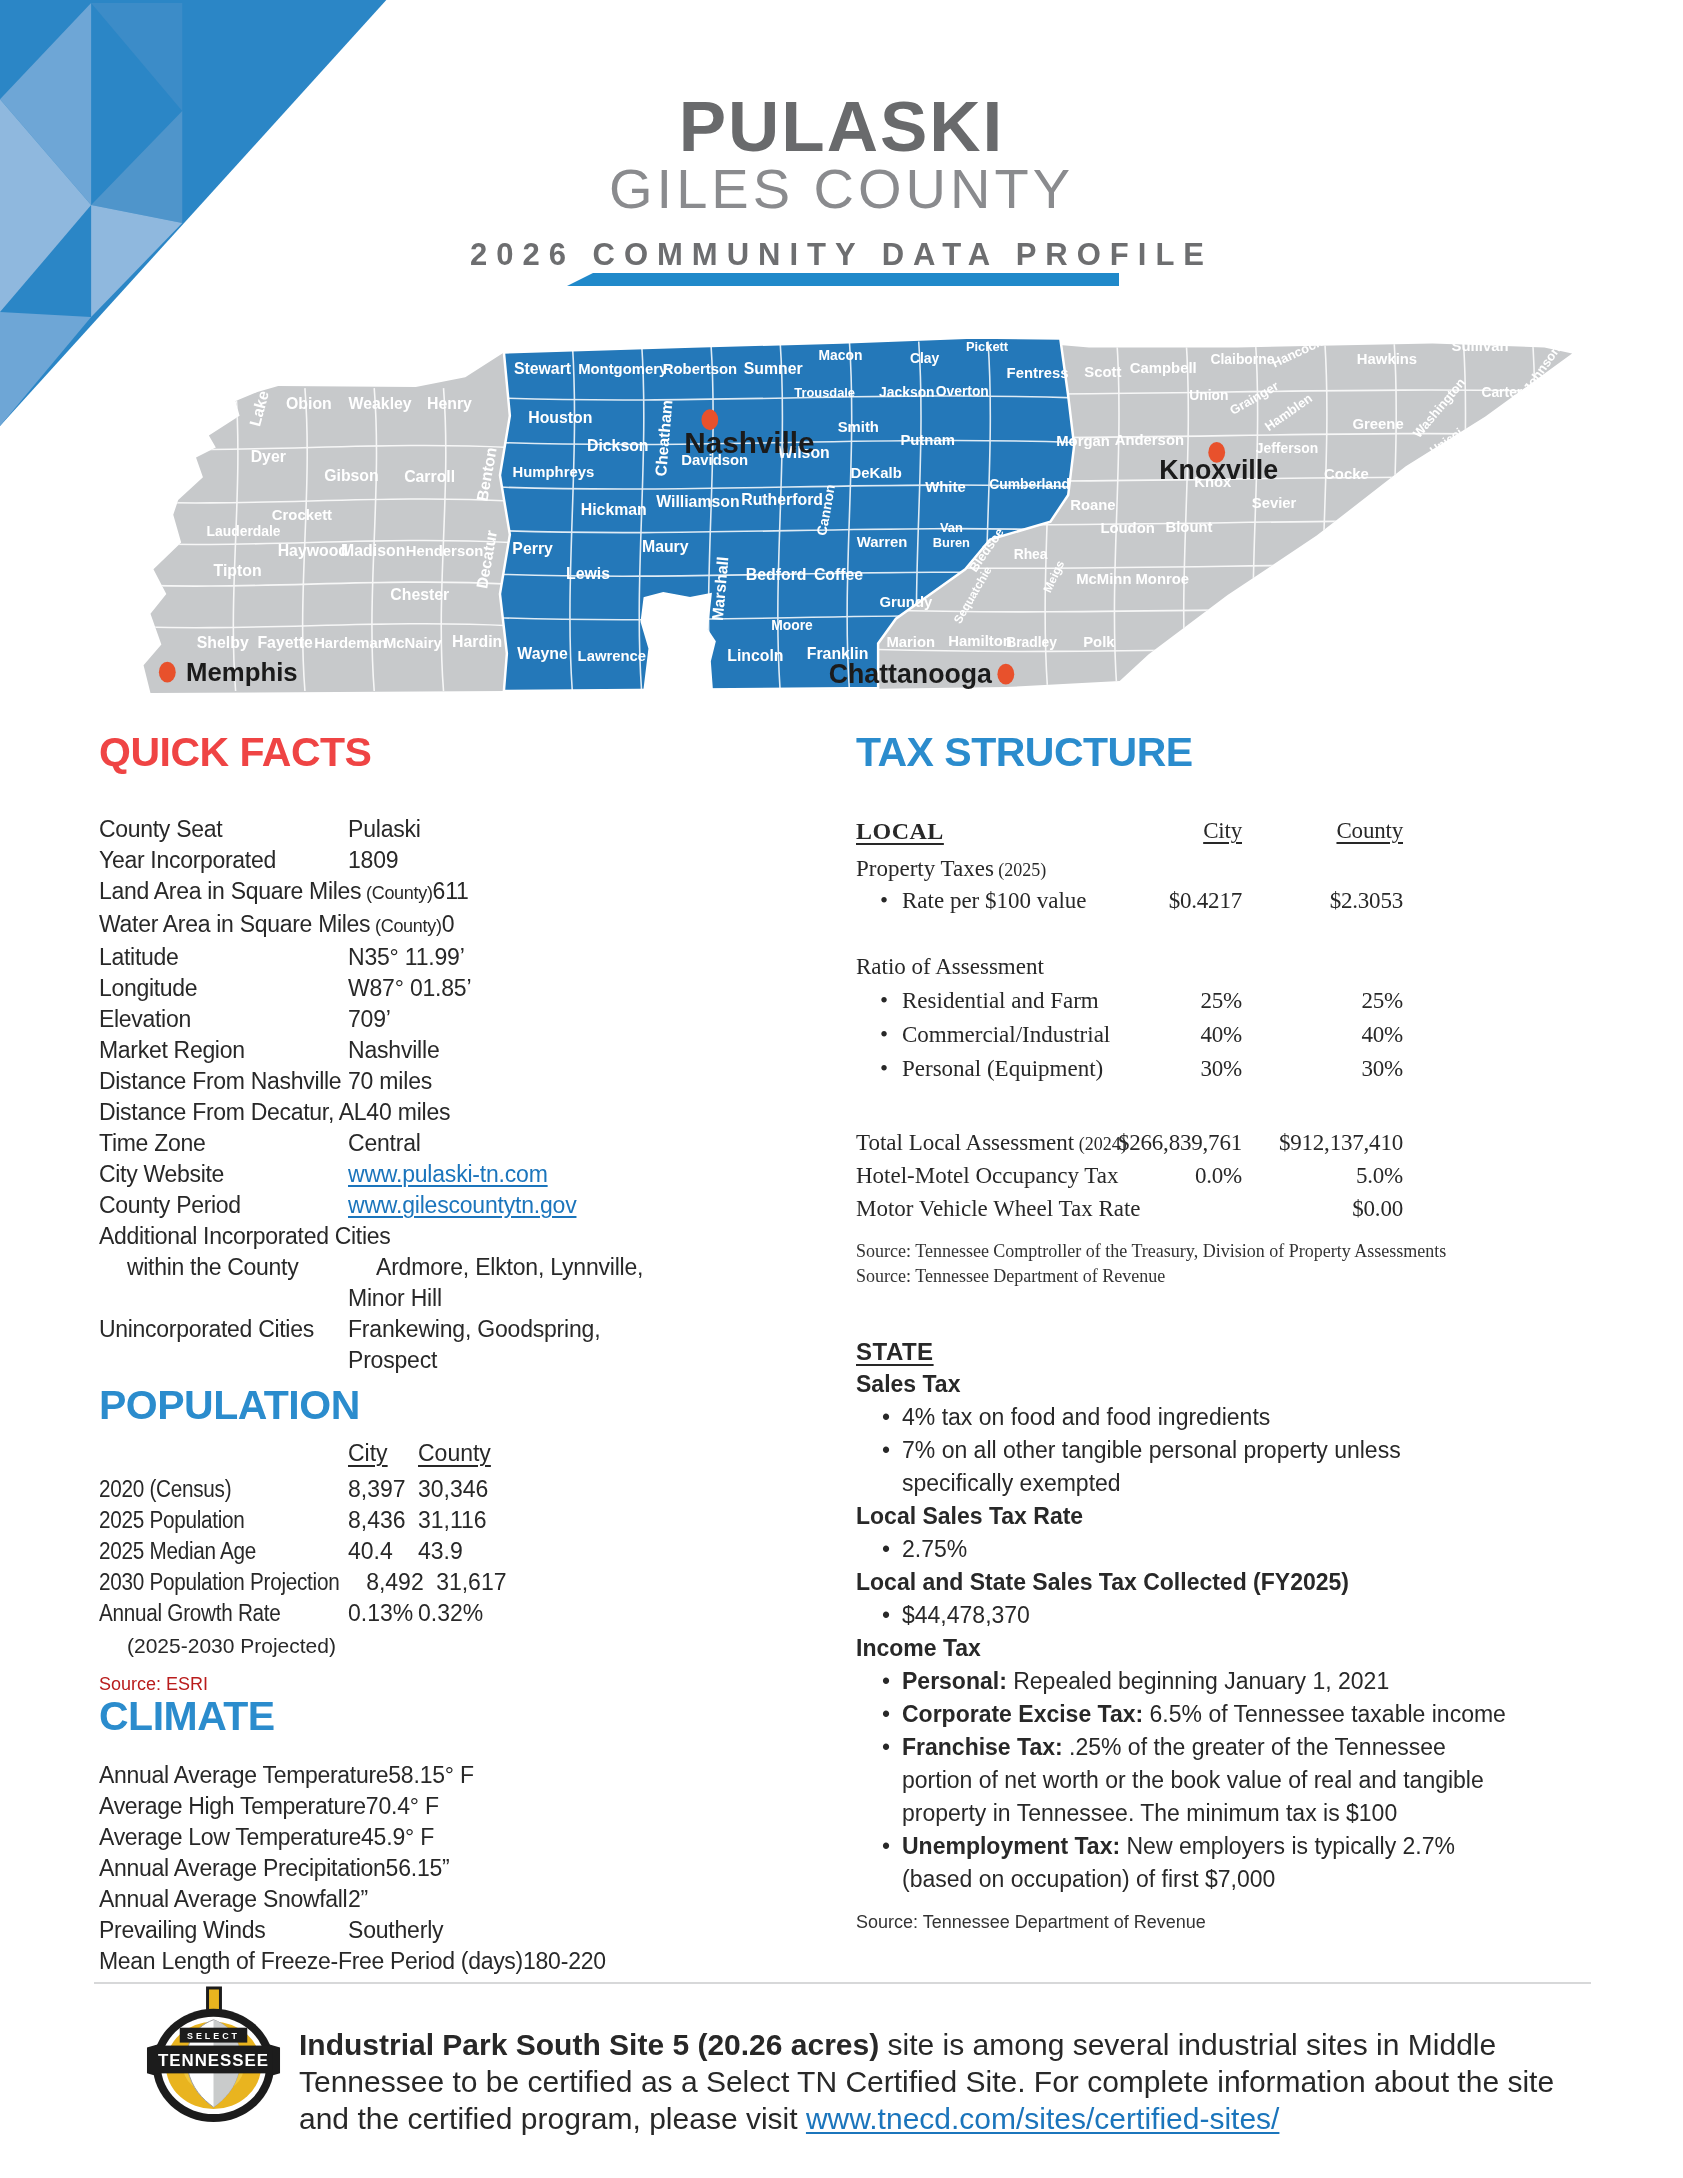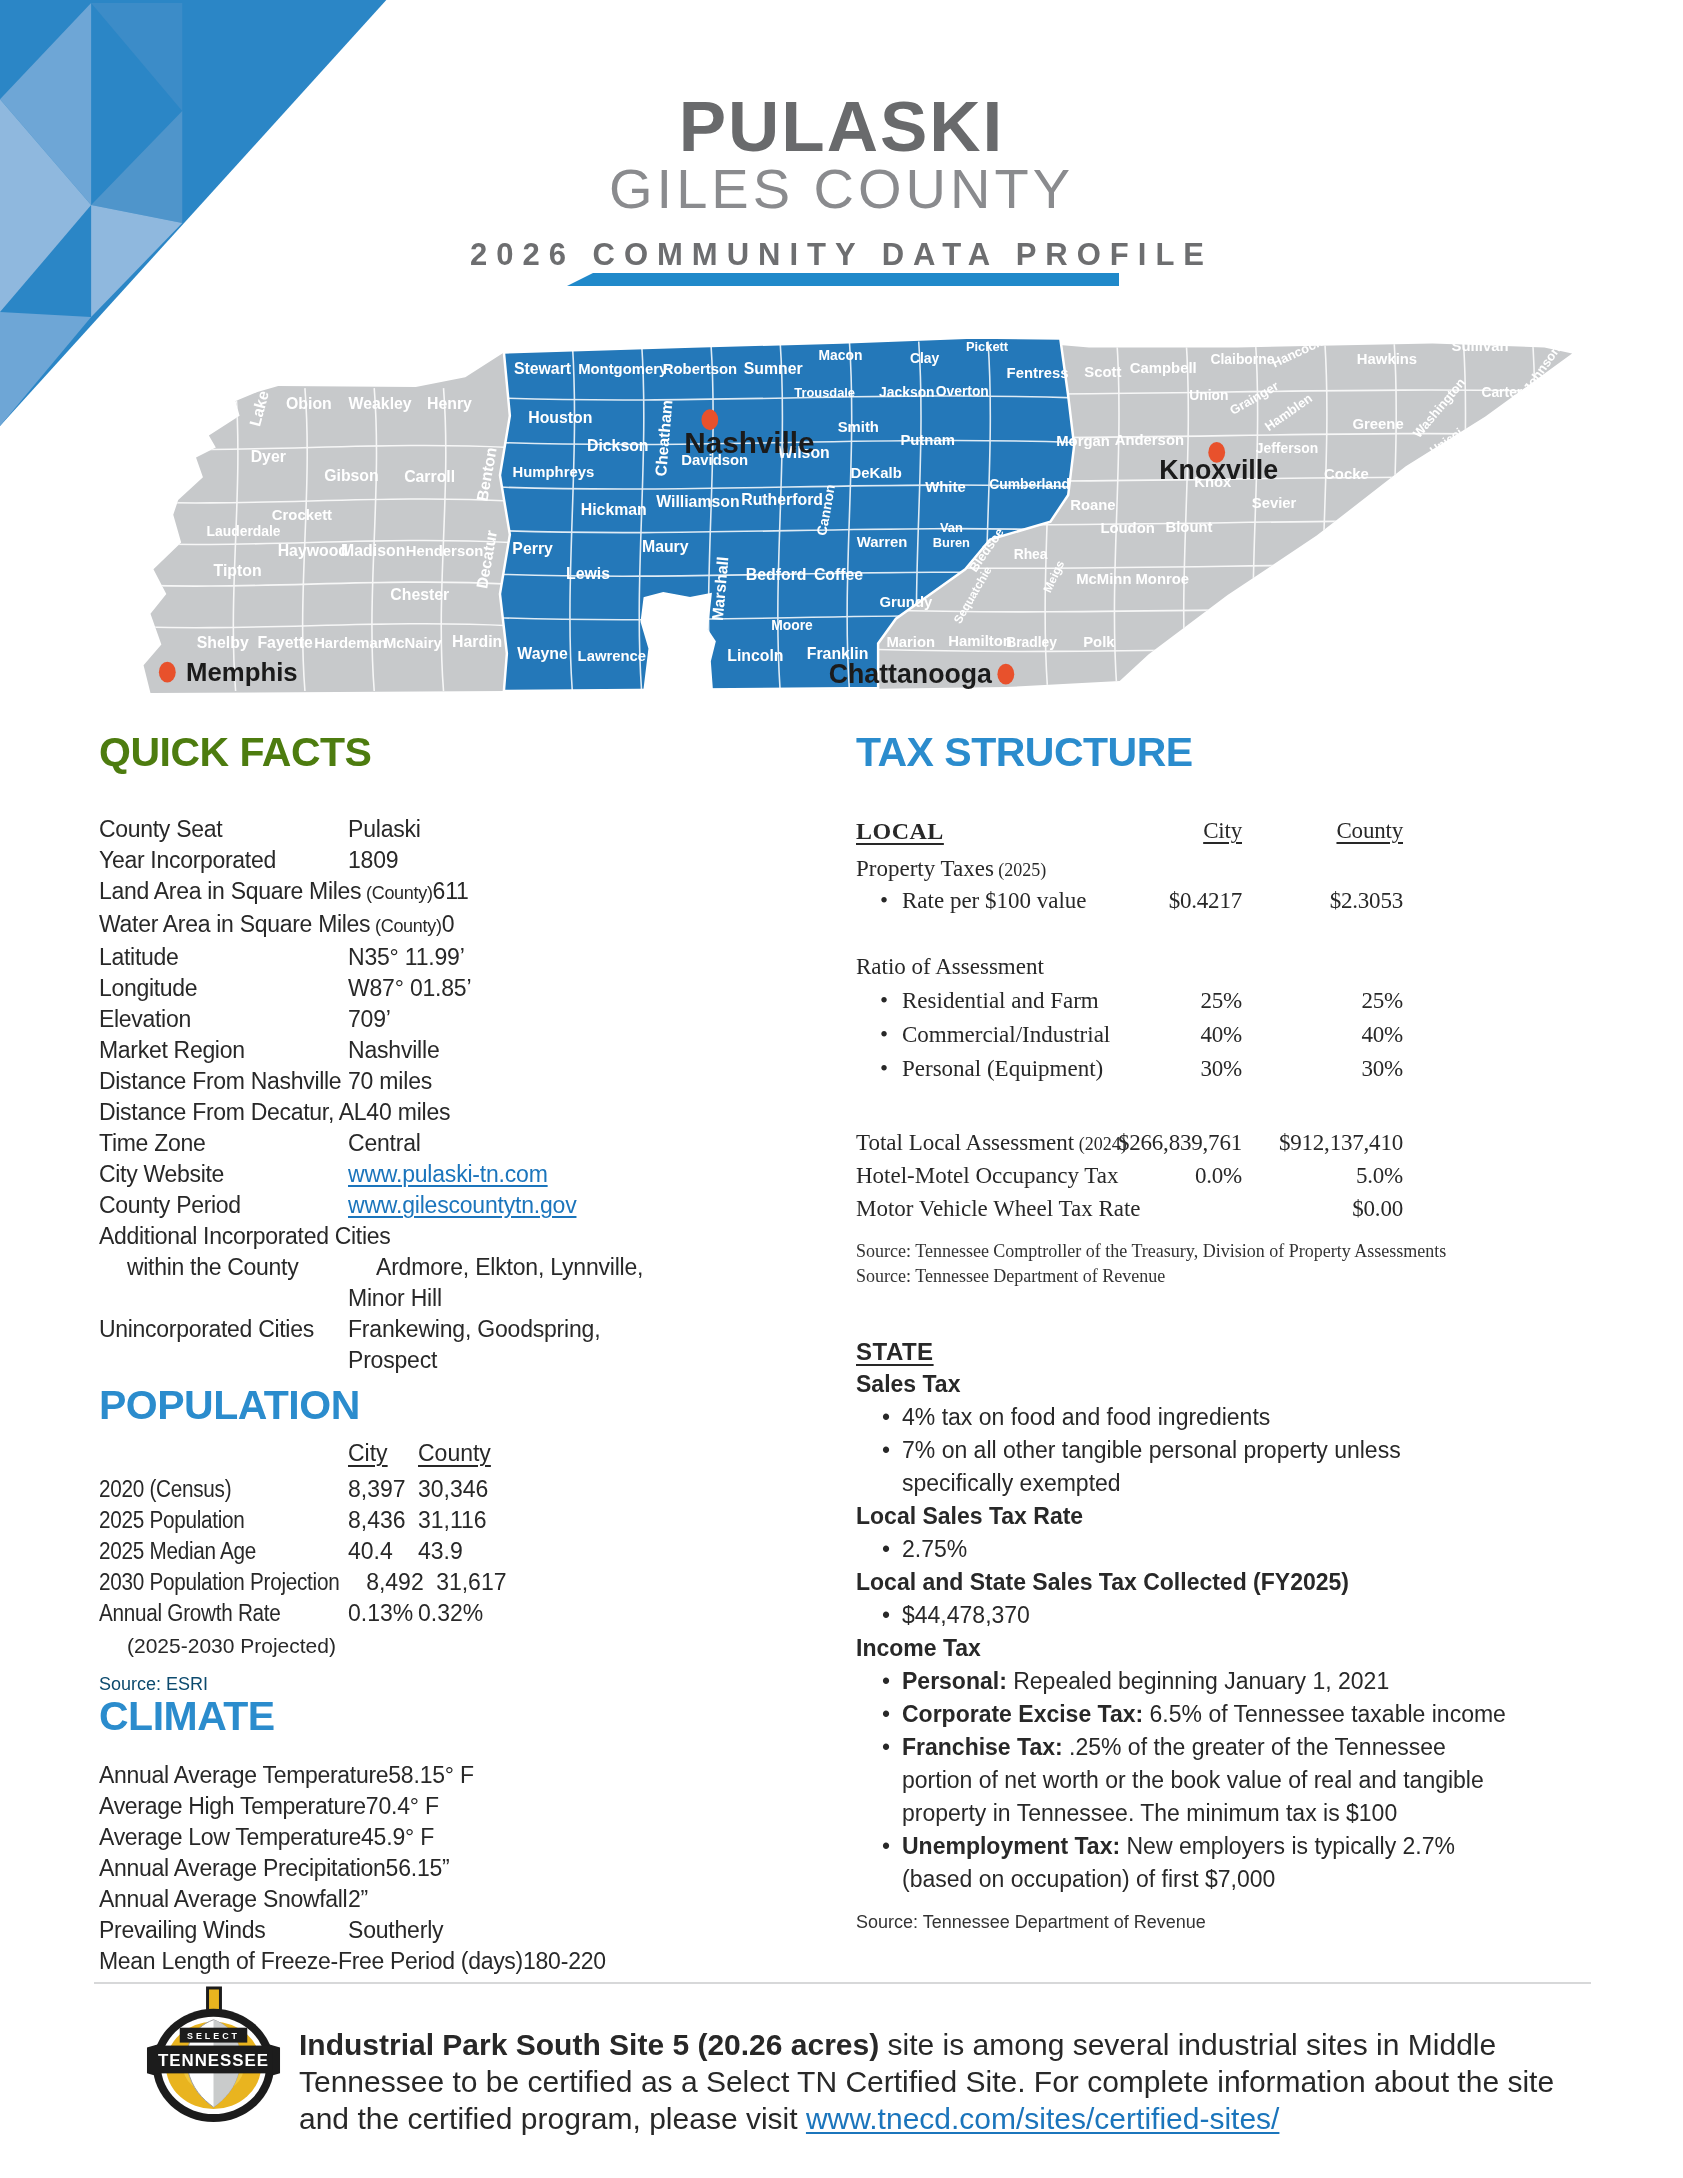--- a/index.html
+++ b/index.html
@@ -24,21 +24,21 @@
   .lbl{display:inline-block;min-width:249px;letter-spacing:-0.3px;}
   .note{font-size:18px;}
   .qval{letter-spacing:-0.2px;}
   a{color:#1b75bc;text-decoration:underline;text-decoration-thickness:1.5px;text-underline-offset:3px;}
   
   #pop-table{position:absolute;left:99px;top:1438px;width:614px;font-size:23px;line-height:31px;white-space:nowrap;}
   .phead{height:36px;}
   .u{text-decoration:underline;text-underline-offset:4px;text-decoration-thickness:1.5px;}
   .pcity{display:inline-block;min-width:70px;}
   .psub{font-size:21px;padding-left:28px;line-height:33px;}
-  .psource{font-size:18px;color:#0c4a6e;margin-top:10px;line-height:24px;}
+  .psource{font-size:18px;color:#b91c1c;margin-top:10px;line-height:24px;}
   
   #tax-local{position:absolute;left:856px;top:818px;width:693px;font-size:23px;white-space:nowrap;font-family:Liberation Serif, serif;}
   .trow{position:relative;}
   .tc{position:absolute;top:0;text-align:right;letter-spacing:-0.2px;}
   .tcity{left:223px;width:163px;}
   .tcounty{left:391px;width:156px;}
   .tl-head{font-weight:700;font-size:24px;letter-spacing:0.5px;}
   .bdot{position:absolute;left:24px;}
   .bul{padding-left:46px;}
   .tight{transform:scaleX(.78);transform-origin:0 50%;}
@@ -239,21 +239,21 @@
       <text x="188" y="688" text-anchor="start" font-size="26" class="city-big" fill="#1b1b1b">Memphis</text>
       <ellipse cx="717" cy="424" rx="8.5" ry="10.5" fill="#e8512c"></ellipse>
       <text x="757" y="458" text-anchor="middle" font-size="30" class="city-big" fill="#1b1b1b">Nashville</text>
       <ellipse cx="1229" cy="457" rx="8.5" ry="10.5" fill="#e8512c"></ellipse>
       <text x="1231" y="484" text-anchor="middle" font-size="27" class="city-big" fill="#1b1b1b">Knoxville</text>
       <ellipse cx="1016" cy="681" rx="8.5" ry="10.5" fill="#e8512c"></ellipse>
       <text x="1002" y="690" text-anchor="end" font-size="27" class="city-big" fill="#1b1b1b">Chattanooga</text>
     </g>
 </svg>
 
-<h2 class="sec-h" style="left: 99px; top: 729px; color: #4d7c0f; text-align: center;">QUICK FACTS</h2>
+<h2 class="sec-h" style="left: 99px; top: 729px; color: #ef4444; text-align: center;">QUICK FACTS</h2>
 <div class="rows" id="qf-rows" style="left:99px;top:814px;width:733px;">
     <div class="qrow"><span class="lbl"><span>County Seat</span></span><span class="qval">Pulaski</span></div>
     <div class="qrow"><span class="lbl"><span>Year Incorporated</span></span><span class="qval">1809</span></div>
     <div class="qrow"><span class="lbl"><span>Land Area in Square Miles</span><span class="note"> (County)</span></span><span class="qval">611</span></div>
     <div class="qrow"><span class="lbl"><span>Water Area in Square Miles</span><span class="note"> (County)</span></span><span class="qval">0</span></div>
     <div class="qrow"><span class="lbl"><span>Latitude</span></span><span class="qval">N35° 11.99’</span></div>
     <div class="qrow"><span class="lbl"><span>Longitude</span></span><span class="qval">W87° 01.85’</span></div>
     <div class="qrow"><span class="lbl"><span>Elevation</span></span><span class="qval">709’</span></div>
     <div class="qrow"><span class="lbl"><span>Market Region</span></span><span class="qval">Nashville</span></div>
     <div class="qrow"><span class="lbl"><span>Distance From Nashville</span></span><span class="qval">70 miles</span></div>

